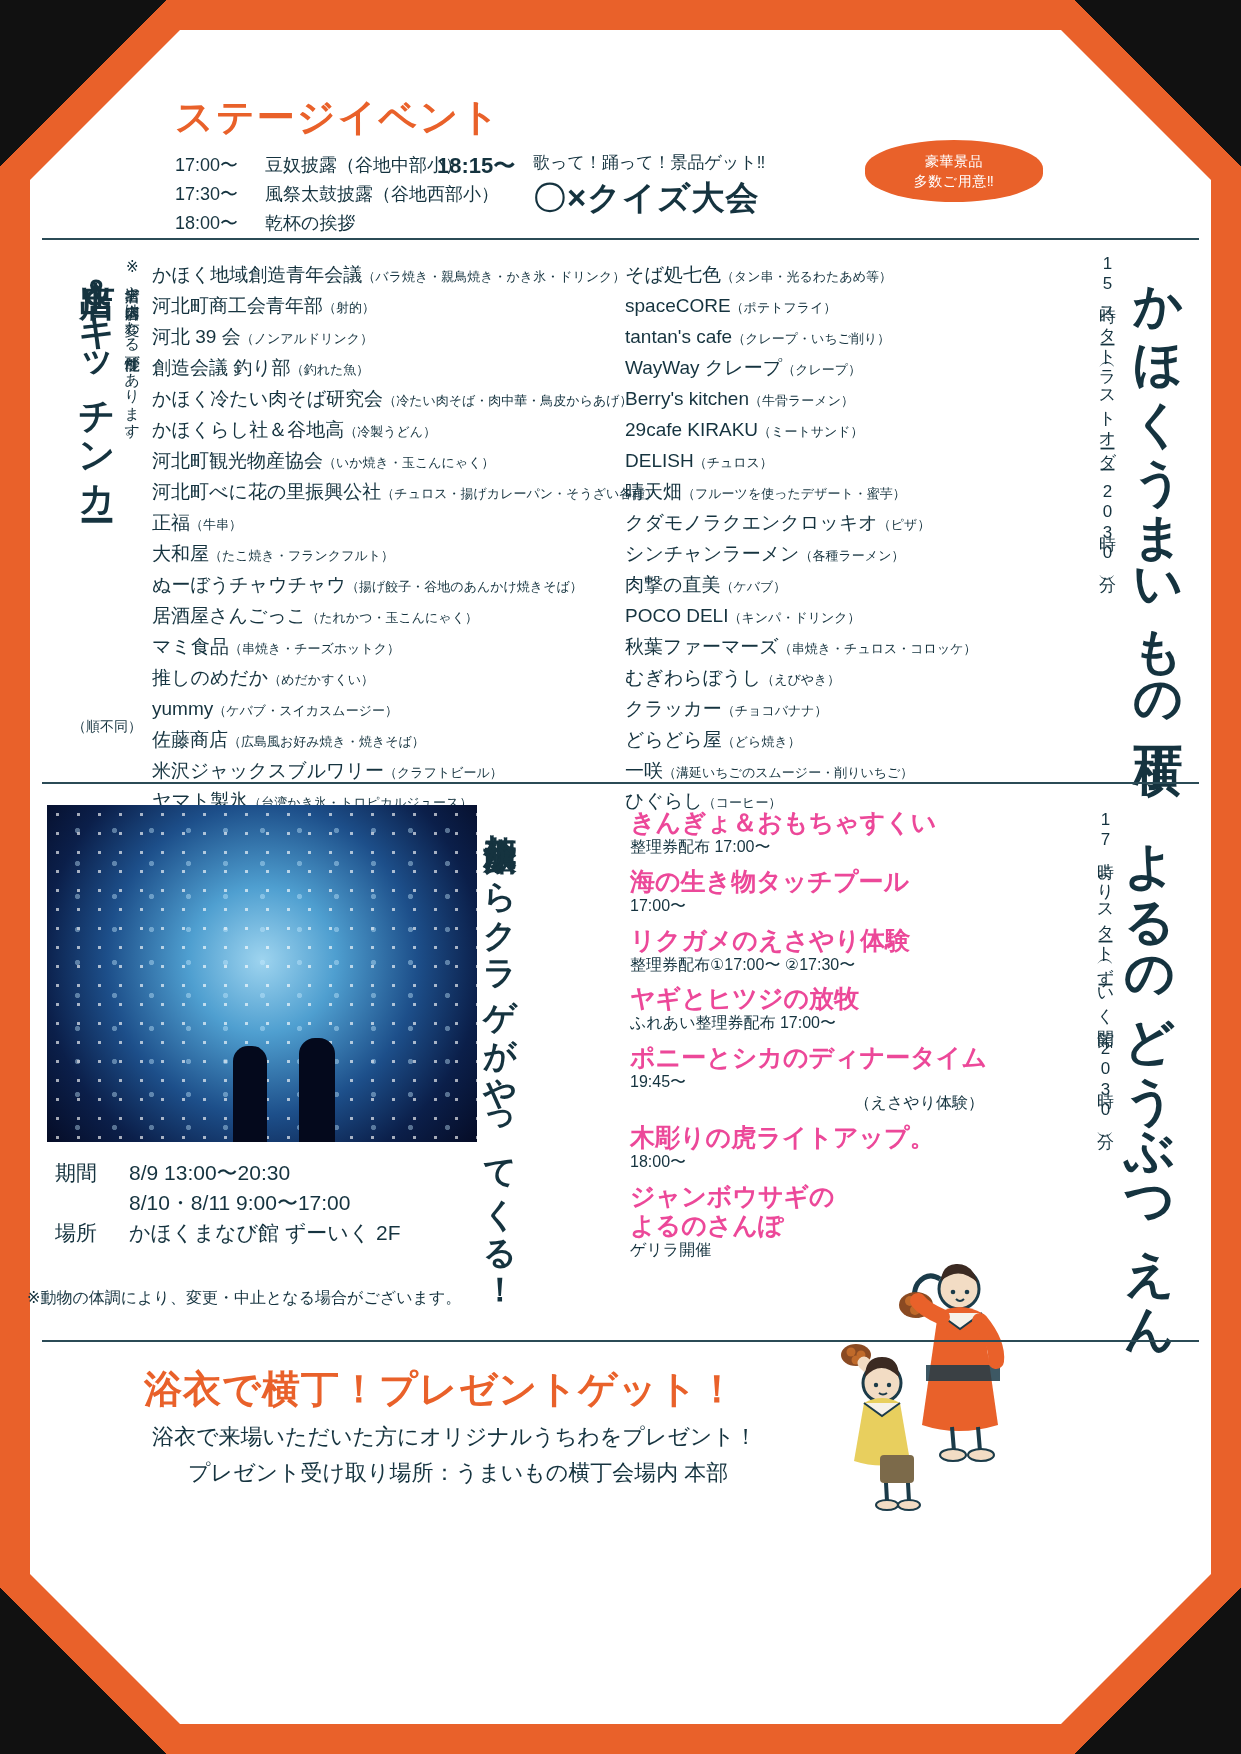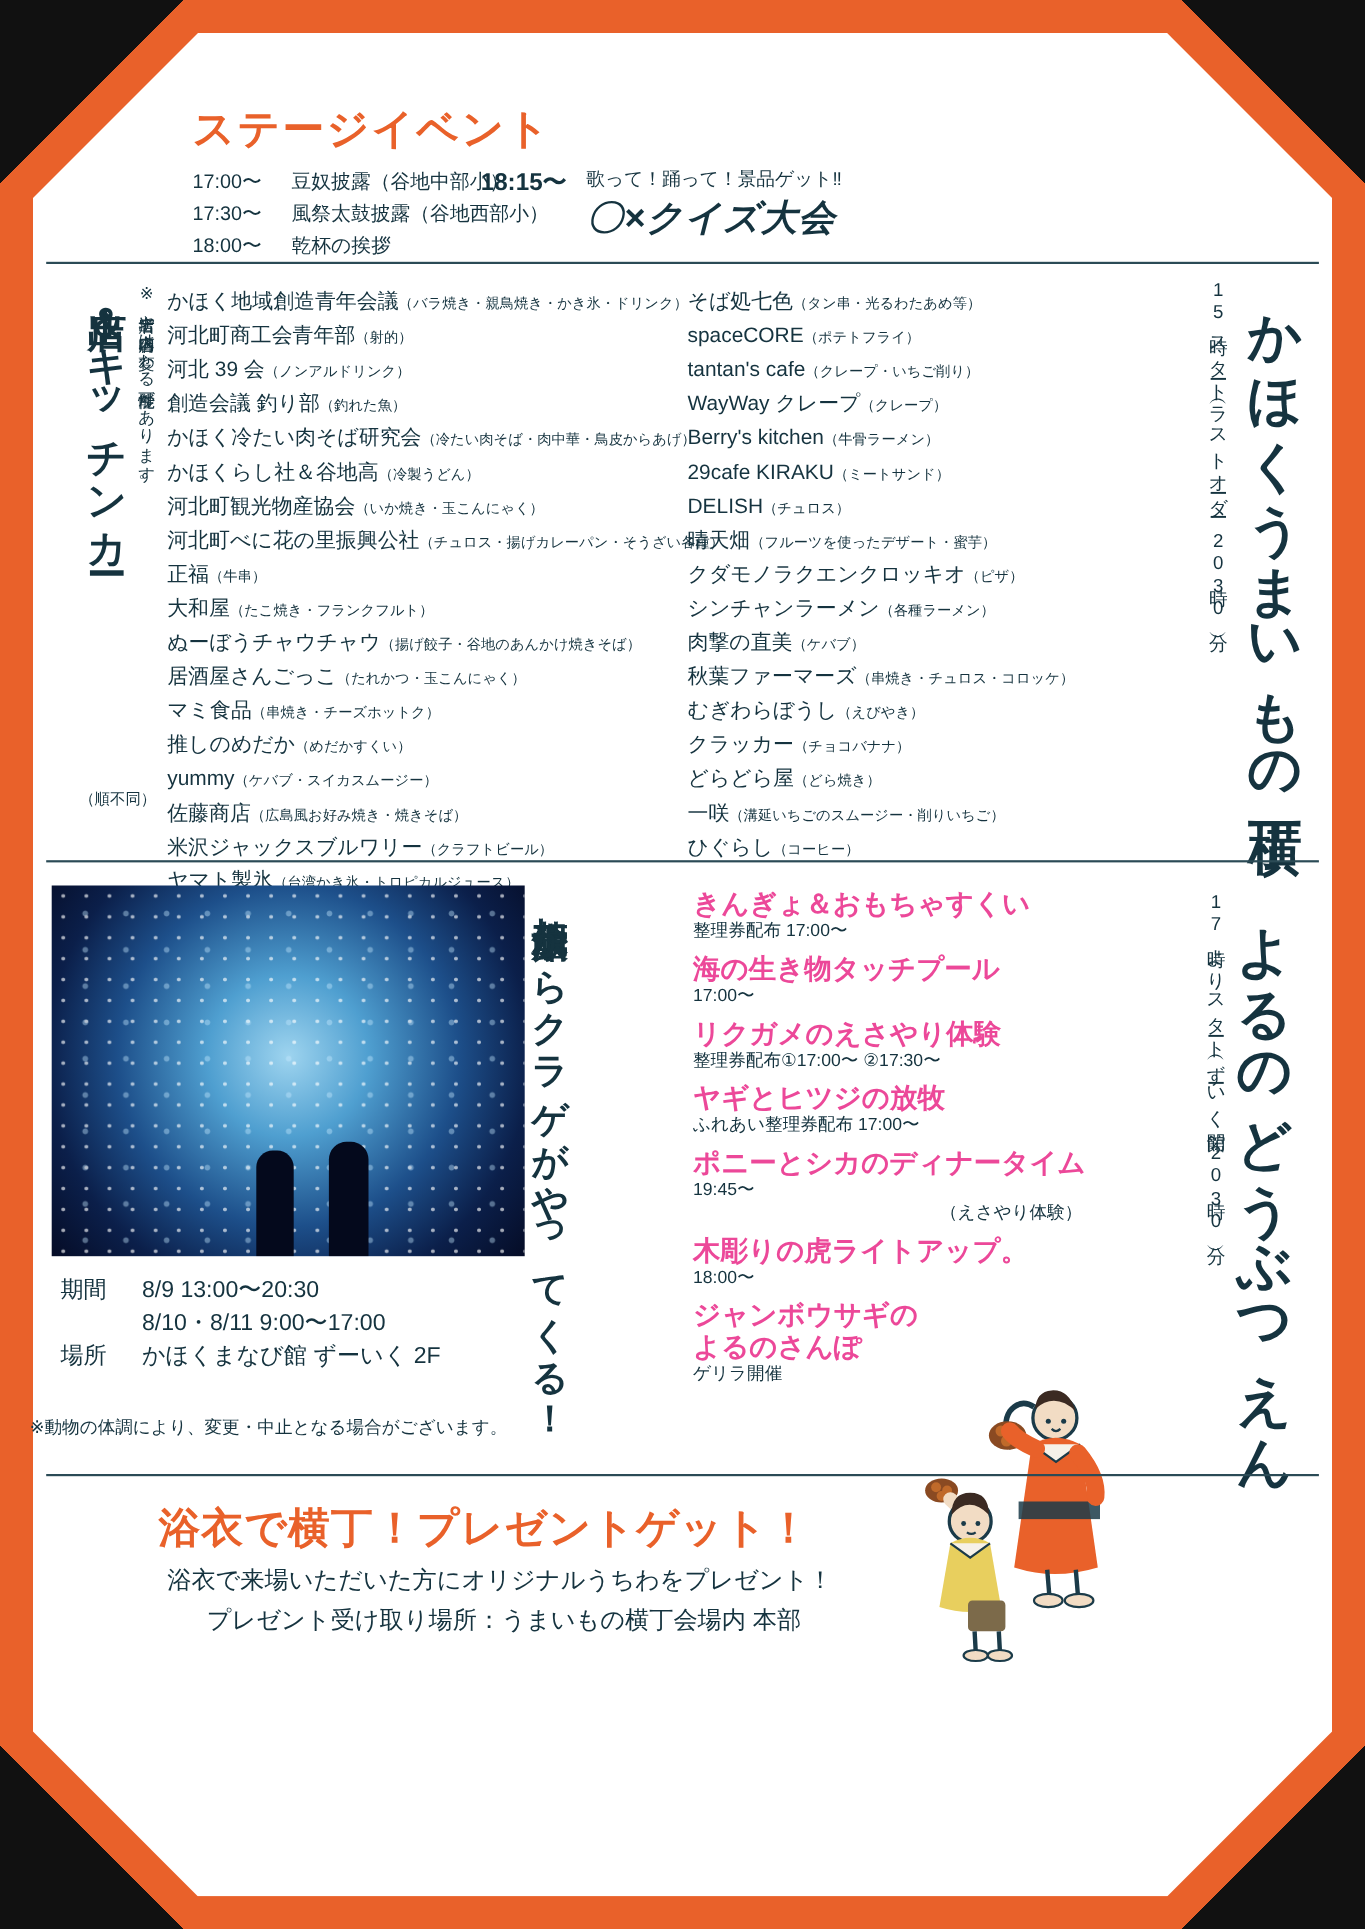--- a/index.html
+++ b/index.html
@@ -95,21 +95,20 @@
     color: #15333f;
     font-weight: bold;
   }
   .quiz-title {
     font-size: 33px;
     font-weight: bold;
     color: #15333f;
     letter-spacing: 1px;
     margin-top: 2px;
     white-space: nowrap;
-    font-style: italic;
   }
   .ribbon {
     position: absolute;
     left: 690px;
     top: 48px;
     width: 178px;
     height: 62px;
     background: #e9612a;
     color: #fff;
     border-radius: 50% / 46%;
@@ -342,20 +341,24 @@
         <div class="stage-row">
           <span class="t">18:00〜</span>
           <span class="n">乾杯の挨拶</span>
         </div>
       </div>
       <div class="stage-quiz">
         <div class="quiz-time">18:15〜</div>
         <div class="quiz-line1">歌って！踊って！景品ゲット‼</div>
         <div class="quiz-title">〇×クイズ大会</div>
       </div>
+    </div>
+    <div class="ribbon">
+      <div>豪華景品</div>
+      <div>多数ご用意‼</div>
     </div>
   </div>
 
   <div class="hr" style="top:238px;"></div>
 
   <div class="sec1">
     <div class="sec1-title vert">かほくうまいもの横丁</div>
     <div class="sec1-sub vert">15時スタート（ラストオーダー 20時30分）</div>
 
     <div class="sec1-left-title vert">出店＆キッチンカー</div>
@@ -388,20 +391,21 @@
       <div class="li"><span>spaceCORE</span><span class="small">（ポテトフライ）</span></div>
       <div class="li"><span>tantan's cafe</span><span class="small">（クレープ・いちご削り）</span></div>
       <div class="li"><span>WayWay クレープ</span><span class="small">（クレープ）</span></div>
       <div class="li"><span>Berry's kitchen</span><span class="small">（牛骨ラーメン）</span></div>
       <div class="li"><span>29cafe KIRAKU</span><span class="small">（ミートサンド）</span></div>
       <div class="li"><span>DELISH</span><span class="small">（チュロス）</span></div>
       <div class="li"><span>晴天畑</span><span class="small">（フルーツを使ったデザート・蜜芋）</span></div>
       <div class="li"><span>クダモノラクエンクロッキオ</span><span class="small">（ピザ）</span></div>
       <div class="li"><span>シンチャンラーメン</span><span class="small">（各種ラーメン）</span></div>
       <div class="li"><span>肉撃の直美</span><span class="small">（ケバブ）</span></div>
+      <div class="li"><span>POCO DELI</span><span class="small">（キンパ・ドリンク）</span></div>
       <div class="li"><span>秋葉ファーマーズ</span><span class="small">（串焼き・チュロス・コロッケ）</span></div>
       <div class="li"><span>むぎわらぼうし</span><span class="small">（えびやき）</span></div>
       <div class="li"><span>クラッカー</span><span class="small">（チョコバナナ）</span></div>
       <div class="li"><span>どらどら屋</span><span class="small">（どら焼き）</span></div>
       <div class="li"><span>一咲</span><span class="small">（溝延いちごのスムージー・削りいちご）</span></div>
       <div class="li"><span>ひぐらし</span><span class="small">（コーヒー）</span></div>
     </div>
   </div>
 
   <div class="hr" style="top:782px;"></div>

